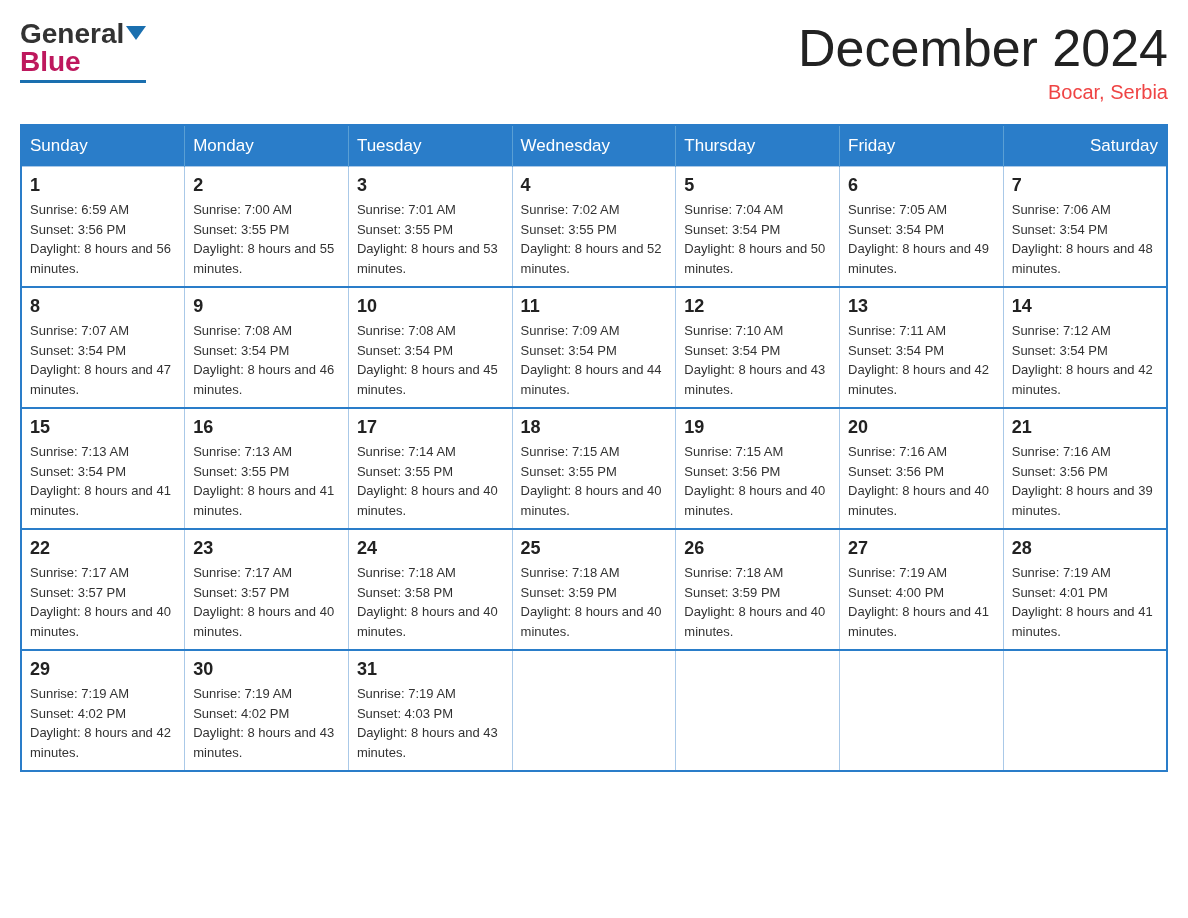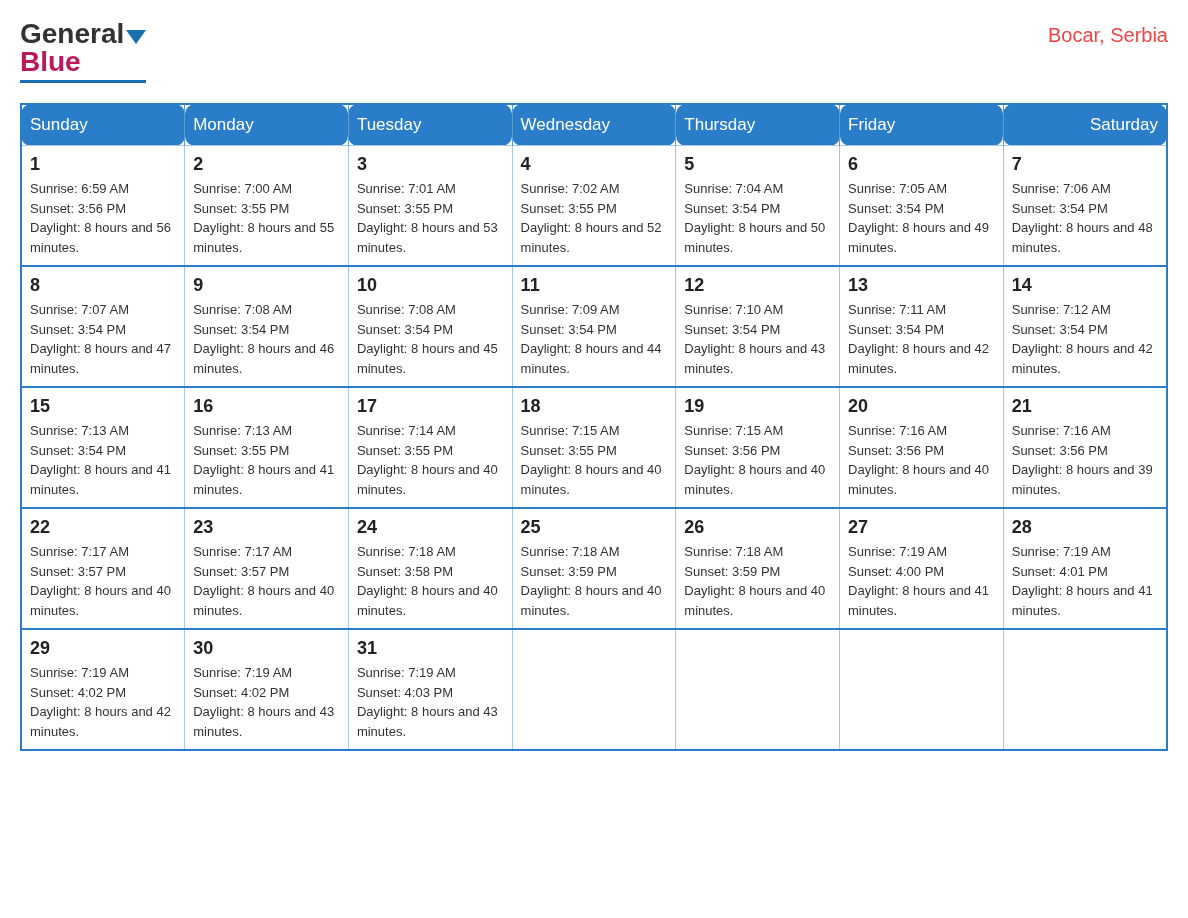--- a/index.html
+++ b/index.html
@@ -59,21 +59,20 @@
       border: 2px solid #2a7dc9;
     }
     .calendar th {
       background: #2a7dc9;
       color: #fff;
       padding: 10px 8px;
       font-size: 17px;
       font-weight: normal;
       text-align: left;
       border-right: 1px solid #5a9fd4;
-      border-radius: 10px;
     }
     .calendar th:last-child {
       border-right: none;
       text-align: right;
     }
     .calendar td {
       border: 1px solid #aac9e8;
       vertical-align: top;
       padding: 8px;
       width: calc(100% / 7);
@@ -98,30 +97,31 @@
     }
     .empty-cell {
       background: #fff;
     }
   </style>
 </head>
 <body>
 
 <div class="header">
   <div class="logo">
-    <div style="display:flex; align-items:center;">
+    <div style="display:flex; align-items:flex-start;">
       <span class="logo-general">General</span>
       <span style="display:inline-block; width:0; height:0; border-left:10px solid transparent; border-right:10px solid transparent; border-top:14px solid #1a6faf; margin-left:2px; margin-top:6px;"></span>
     </div>
     <div style="display:flex; align-items:center;">
       <span class="logo-blue">Blue</span>
     </div>
     <div class="logo-line"></div>
   </div>
   <div class="title-section">
+    <div class="month-title">December 2024</div>
     <div class="location">Bocar, Serbia</div>
   </div>
 </div>
 
 <table class="calendar">
   <thead>
     <tr>
     <th>Sunday</th>
         <th>Monday</th>
         <th>Tuesday</th>

